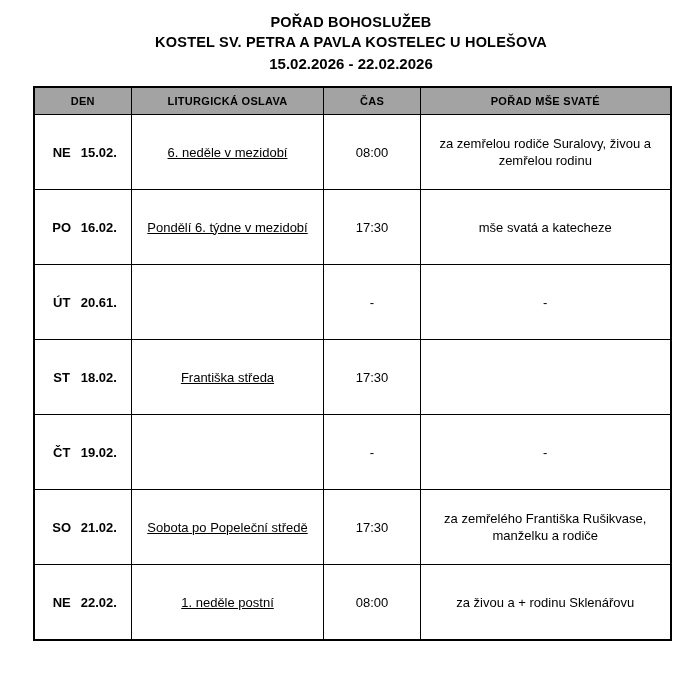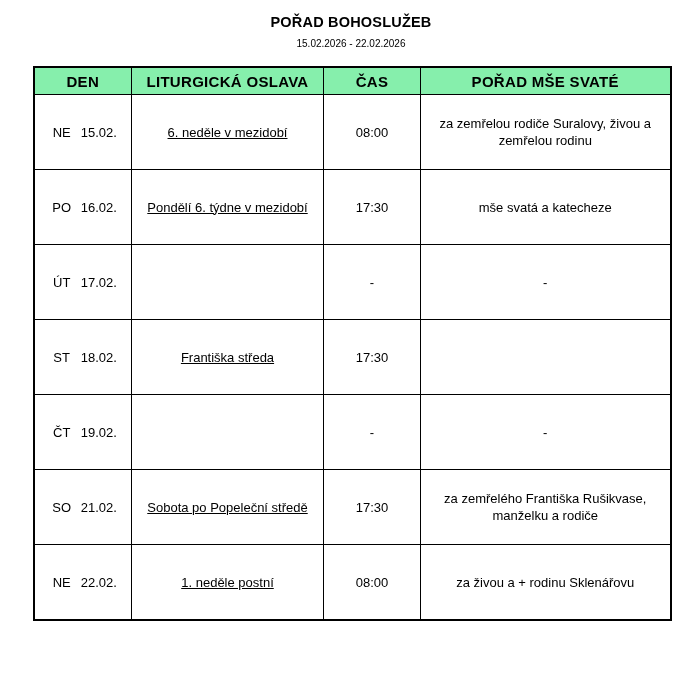--- a/index.html
+++ b/index.html
@@ -31,63 +31,63 @@
     letter-spacing: 0.2px;
     line-height: 20px;
   }
   .header .line2 {
     font-size: 14.5px;
     font-weight: bold;
     letter-spacing: 0.2px;
     line-height: 20px;
   }
   .header .line3 {
-    font-size: 10px;
-    font-weight: normal;
+    font-size: 15px;
+    font-weight: bold;
     line-height: 20px;
     padding-top: 2px;
   }
   .table-wrap {
     margin: 12px auto 0 auto;
     width: 637px;
   }
   table.schedule {
     border-collapse: collapse;
     width: 637px;
     table-layout: fixed;
     border: 2px solid #000;
   }
   table.schedule th,
   table.schedule td {
     border: 1px solid #000;
     vertical-align: middle;
   }
   table.schedule thead th {
-    background: #86efac;
-    font-size: 15px;
+    background: #a3a3a3;
+    font-size: 11px;
     font-weight: bold;
     text-align: center;
     height: 22px;
     padding: 2px 0;
     letter-spacing: 0.3px;
   }
   col.c-den { width: 98px; }
   col.c-osl { width: 192px; }
   col.c-cas { width: 97px; }
   col.c-umysl { width: 250px; }
 
   table.schedule tbody td {
     height: 68px;
     font-size: 13px;
     padding: 3px 6px;
     text-align: center;
   }
   td.day {
     text-align: left;
-    font-weight: normal;
+    font-weight: bold;
     font-size: 13.5px;
     padding-left: 7px;
     white-space: nowrap;
   }
   td.day .dayname {
     display: inline-block;
     min-width: 26px;
   }
   td.day .daydate {
     display: inline-block;
@@ -97,20 +97,21 @@
   td.cas { line-height: 17px; }
   td.umysl { line-height: 17px; }
 </style>
 </head>
 <body>
 
 <div class="page">
 
   <div class="header">
     <div class="line1">POŘAD BOHOSLUŽEB</div>
+    <div class="line2">KOSTEL SV. PETRA A PAVLA KOSTELEC U HOLEŠOVA</div>
     <div class="line3">15.02.2026 - 22.02.2026</div>
   </div>
 
   <div class="table-wrap">
     <table class="schedule">
       <colgroup>
         <col class="c-den">
         <col class="c-osl">
         <col class="c-cas">
         <col class="c-umysl">
@@ -135,21 +136,21 @@
         <tr>
           <td class="day">
             <span class="dayname">PO</span><span class="daydate">16.02.</span>
           </td>
           <td class="osl">Pondělí 6. týdne v mezidobí</td>
           <td class="cas">17:30</td>
           <td class="umysl">mše svatá a katecheze</td>
         </tr>
         <tr>
           <td class="day">
-            <span class="dayname">ÚT</span><span class="daydate">17.02.</span>
+            <span class="dayname">ÚT</span><span class="daydate">20.61.</span>
           </td>
           <td class="osl"></td>
           <td class="cas">-</td>
           <td class="umysl">-</td>
         </tr>
         <tr>
           <td class="day">
             <span class="dayname">ST</span><span class="daydate">18.02.</span>
           </td>
           <td class="osl">Františka středa</td>

